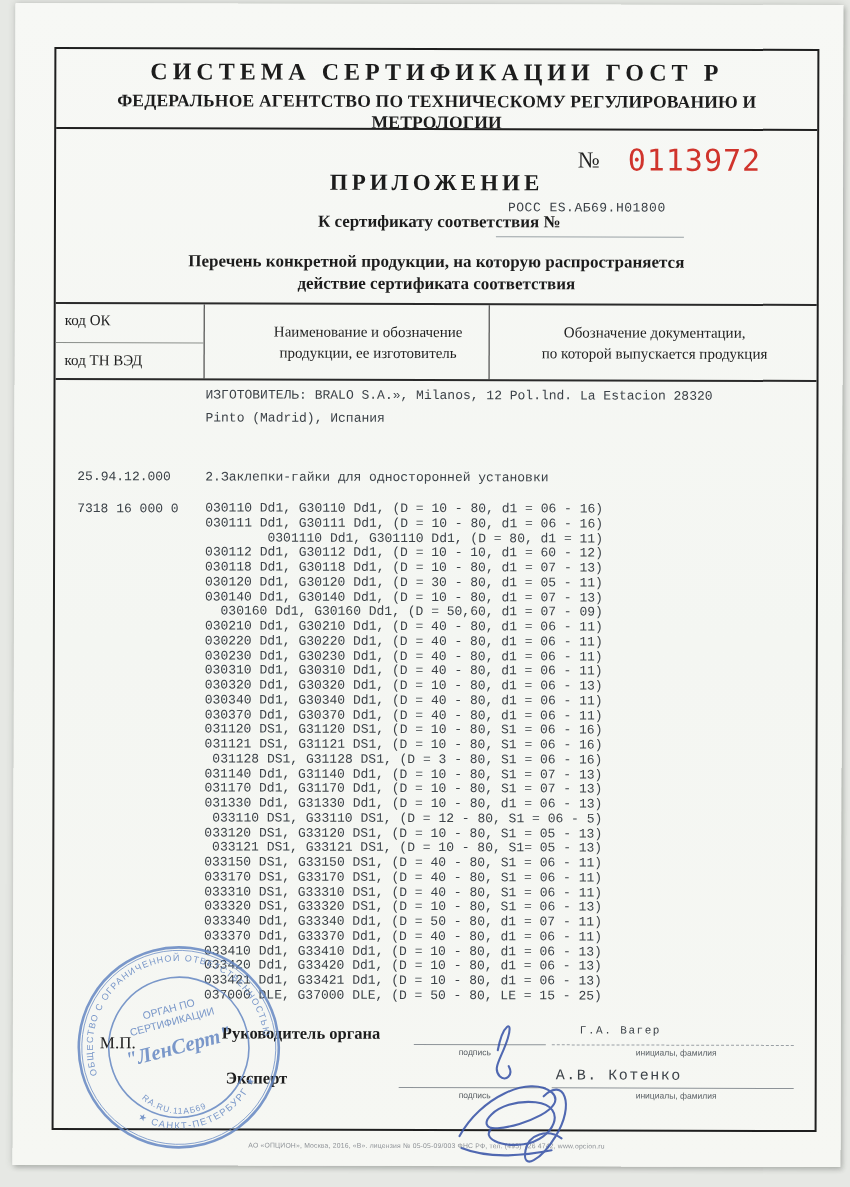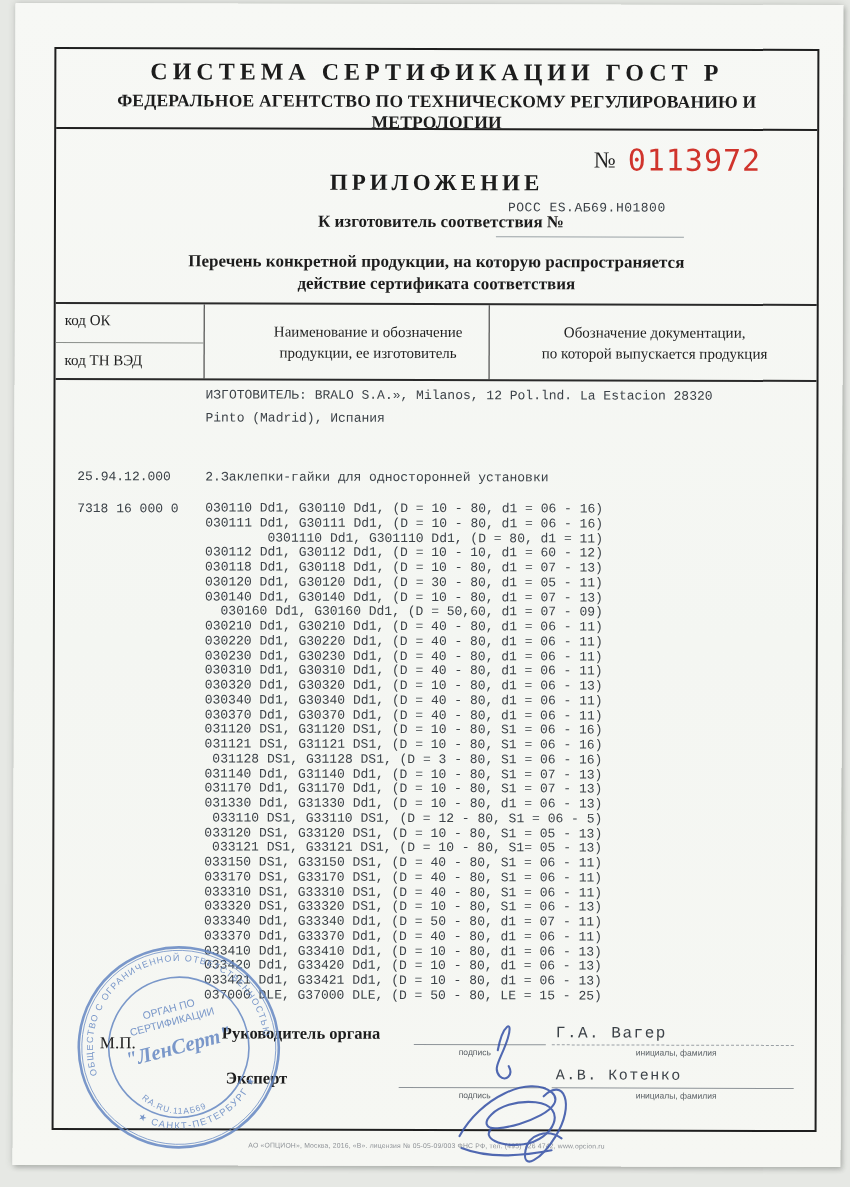--- a/index.html
+++ b/index.html
@@ -20,21 +20,21 @@
     border:2.5px solid #1f1f1f;box-sizing:border-box;
   }
   .header-box{
     position:absolute;left:0;top:0;right:0;height:78px;
     border-bottom:2.5px solid #1f1f1f;text-align:center;
   }
   .hdr1{margin-top:9px;font-size:24px;font-weight:bold;letter-spacing:5px;color:#1c1c1c;}
   .hdr2{margin-top:5px;font-size:17.5px;font-weight:bold;letter-spacing:0.2px;color:#1c1c1c;}
   .number-row{position:absolute;top:92px;right:56px;white-space:nowrap;}
   .num-prefix{font-size:23px;color:#222;font-weight:500;vertical-align:3px;}
-  .num-value{font-family:"DejaVu Sans Mono", monospace;font-size:30px;color:#d0342c;letter-spacing:1px;margin-left:8px;}
+  .num-value{font-family:"DejaVu Sans Mono", monospace;font-size:30px;color:#d0342c;letter-spacing:1px;margin-left:24px;}
   .doc-title{position:absolute;top:120px;left:0;width:100%;text-align:center;
     font-size:23px;font-weight:bold;letter-spacing:4px;color:#1c1c1c;}
   .cert-label{position:absolute;left:262px;top:162px;font-size:17px;font-weight:bold;color:#1c1c1c;}
   .cert-value{position:absolute;left:452px;top:150px;font-family:"Liberation Mono", monospace;font-size:13px;color:#40464c;letter-spacing:0.5px;}
   .cert-underline{position:absolute;left:440px;top:186px;width:188px;border-top:1px solid #9aa2a6;}
   .subtitle1{position:absolute;top:202px;left:0;width:100%;text-align:center;font-size:17px;font-weight:bold;color:#1c1c1c;}
   .subtitle2{position:absolute;top:224px;left:0;width:100%;text-align:center;font-size:17px;font-weight:bold;color:#1c1c1c;}
   .tbl-box{position:absolute;left:0;top:253px;right:0;height:78px;
     border-top:2px solid #2a2a2a;border-bottom:2px solid #2a2a2a;box-sizing:border-box;}
   .tbl-v1{position:absolute;left:148px;top:0;height:100%;border-left:1.5px solid #2a2a2a;}
@@ -56,21 +56,21 @@
   .sigline{border-top:1px solid #8d9398;height:0;}
   .sl1{position:absolute;left:360px;top:994px;width:132px;}
   .sl1n{position:absolute;left:498px;top:994px;width:242px;border-top:1px dashed #9aa0a5;}
   .sl2{position:absolute;left:345px;top:1037px;width:147px;}
   .sl2n{position:absolute;left:498px;top:1037px;width:242px;}
   .cap{font-size:8.5px;color:#5a6065;font-family:"Liberation Sans", sans-serif;}
   .cap-p1{position:absolute;left:405px;top:997px;}
   .cap-p2{position:absolute;left:405px;top:1040px;}
   .cap-n1{position:absolute;left:582px;top:997px;}
   .cap-n2{position:absolute;left:582px;top:1040px;}
-  .name1{position:absolute;left:502px;top:974px;font-size:16px;letter-spacing:1.5px;}
+  .name1{position:absolute;left:526px;top:974px;font-size:11px;letter-spacing:1.5px;}
   .name2{position:absolute;left:502px;top:1017px;font-size:15px;letter-spacing:1.5px;}
   .mp{position:absolute;left:46px;top:984px;font-size:17px;color:#222;z-index:3;}
   .stamp{position:absolute;left:8px;top:878px;z-index:2;}
   .handsig{position:absolute;left:348px;top:928px;z-index:2;}
   .footer{position:absolute;left:0;top:1138px;width:100%;text-align:center;
     font-family:"Liberation Sans", sans-serif;font-size:6.8px;color:#8d9196;letter-spacing:0.2px;}
 </style>
 </head>
 <body>
 
@@ -82,21 +82,21 @@
       <div class="hdr2">ФЕДЕРАЛЬНОЕ АГЕНТСТВО ПО ТЕХНИЧЕСКОМУ РЕГУЛИРОВАНИЮ И МЕТРОЛОГИИ</div>
     </div>
 
     <div class="number-row">
       <span class="num-prefix">№</span>
       <span class="num-value">0113972</span>
     </div>
 
     <div class="doc-title">ПРИЛОЖЕНИЕ</div>
 
-    <div class="cert-label">К изготовитель соответствия №</div>
+    <div class="cert-label">К сертификату соответствия №</div>
     <div class="cert-value mono">РОСС ES.АБ69.Н01800</div>
     <div class="cert-underline"></div>
 
     <div class="subtitle1">Перечень конкретной продукции, на которую распространяется</div>
     <div class="subtitle2">действие сертификата соответствия</div>
 
     <div class="tbl-box">
       <div class="tbl-v1"></div>
       <div class="tbl-v2"></div>
       <div class="tbl-hsplit"></div>

